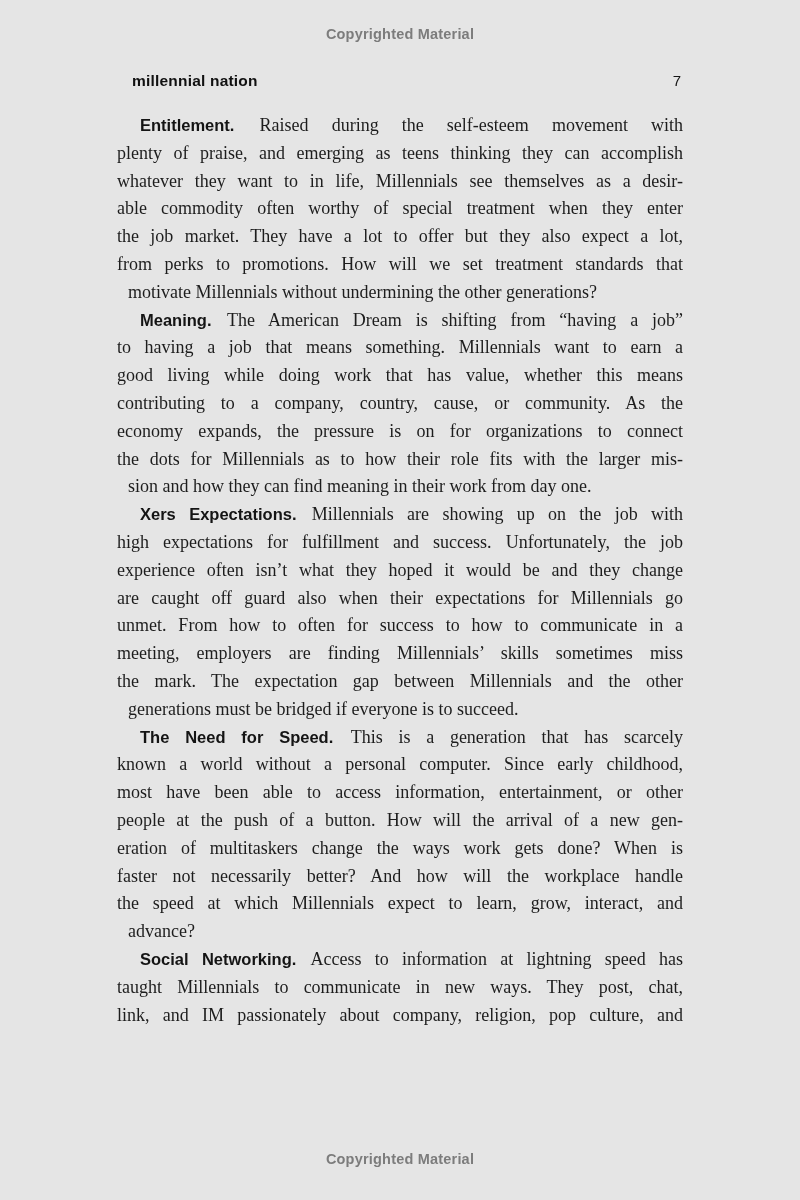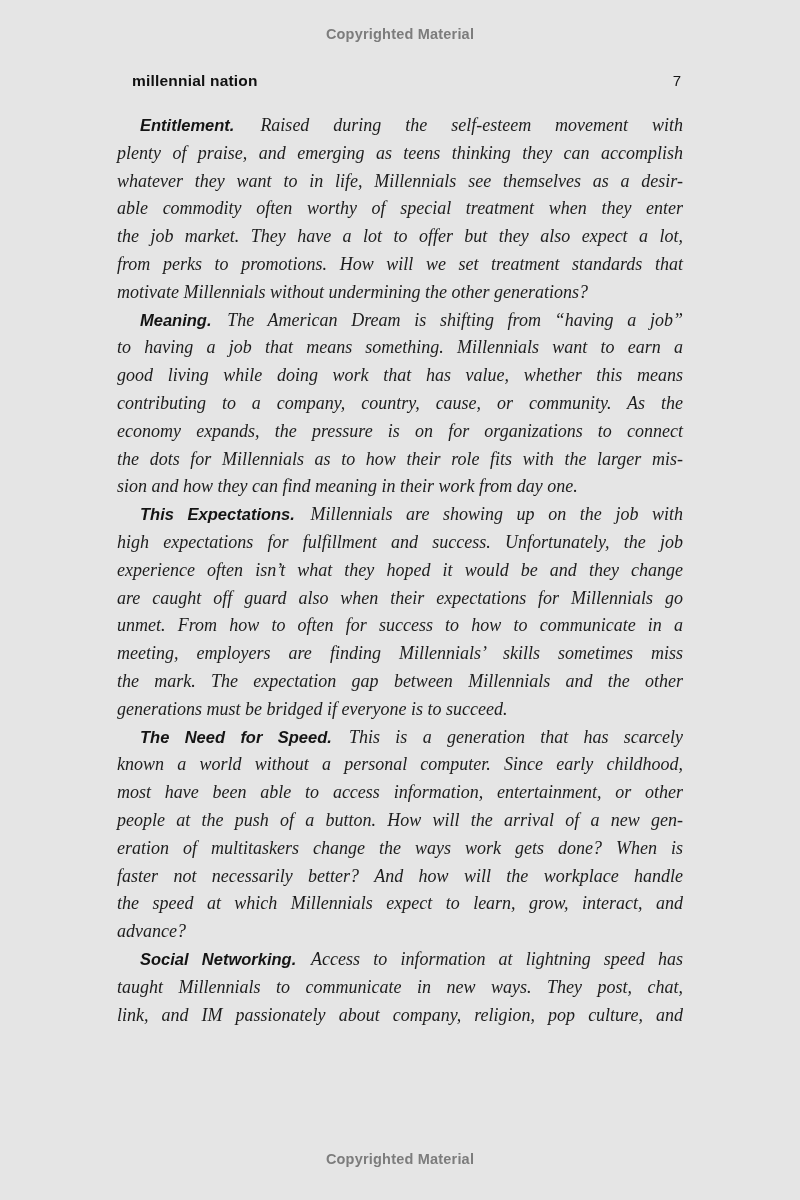--- a/index.html
+++ b/index.html
@@ -61,24 +61,23 @@
     left: 117px;
     width: 566px;
     font-size: 18px;
     line-height: 27.8px;
     color: #1d1d1d;
   }
   .line {
     text-align: justify;
     text-align-last: justify;
     white-space: normal;
-    font-style: italic;
   }
   .line.first { text-indent: 23px; }
-  .line.lastline { text-align-last: left; }
+  .line.lastline { text-align-last: left; margin-left: 11px; }
   .lead {
     font-family: "Liberation Sans", sans-serif;
     font-weight: bold;
     font-size: 16.5px;
     color: #141414;
     padding-right: 2px;
   }
 </style>
 </head>
 <body>
@@ -105,21 +104,21 @@
       <div>
         <div class="line first"><span class="lead">Meaning.</span> The American Dream is shifting from “having a job”</div>
         <div class="line">to having a job that means something. Millennials want to earn a</div>
         <div class="line">good living while doing work that has value, whether this means</div>
         <div class="line">contributing to a company, country, cause, or community. As the</div>
         <div class="line">economy expands, the pressure is on for organizations to connect</div>
         <div class="line">the dots for Millennials as to how their role fits with the larger mis-</div>
         <div class="line lastline">sion and how they can find meaning in their work from day one.</div>
       </div>
       <div>
-        <div class="line first"><span class="lead">This Expectations.</span> Millennials are showing up on the job with</div>
+        <div class="line first"><span class="lead">Xers Expectations.</span> Millennials are showing up on the job with</div>
         <div class="line">high expectations for fulfillment and success. Unfortunately, the job</div>
         <div class="line">experience often isn’t what they hoped it would be and they change</div>
         <div class="line">are caught off guard also when their expectations for Millennials go</div>
         <div class="line">unmet. From how to often for success to how to communicate in a</div>
         <div class="line">meeting, employers are finding Millennials’ skills sometimes miss</div>
         <div class="line">the mark. The expectation gap between Millennials and the other</div>
         <div class="line lastline">generations must be bridged if everyone is to succeed.</div>
       </div>
       <div>
         <div class="line first"><span class="lead">The Need for Speed.</span> This is a generation that has scarcely</div>

